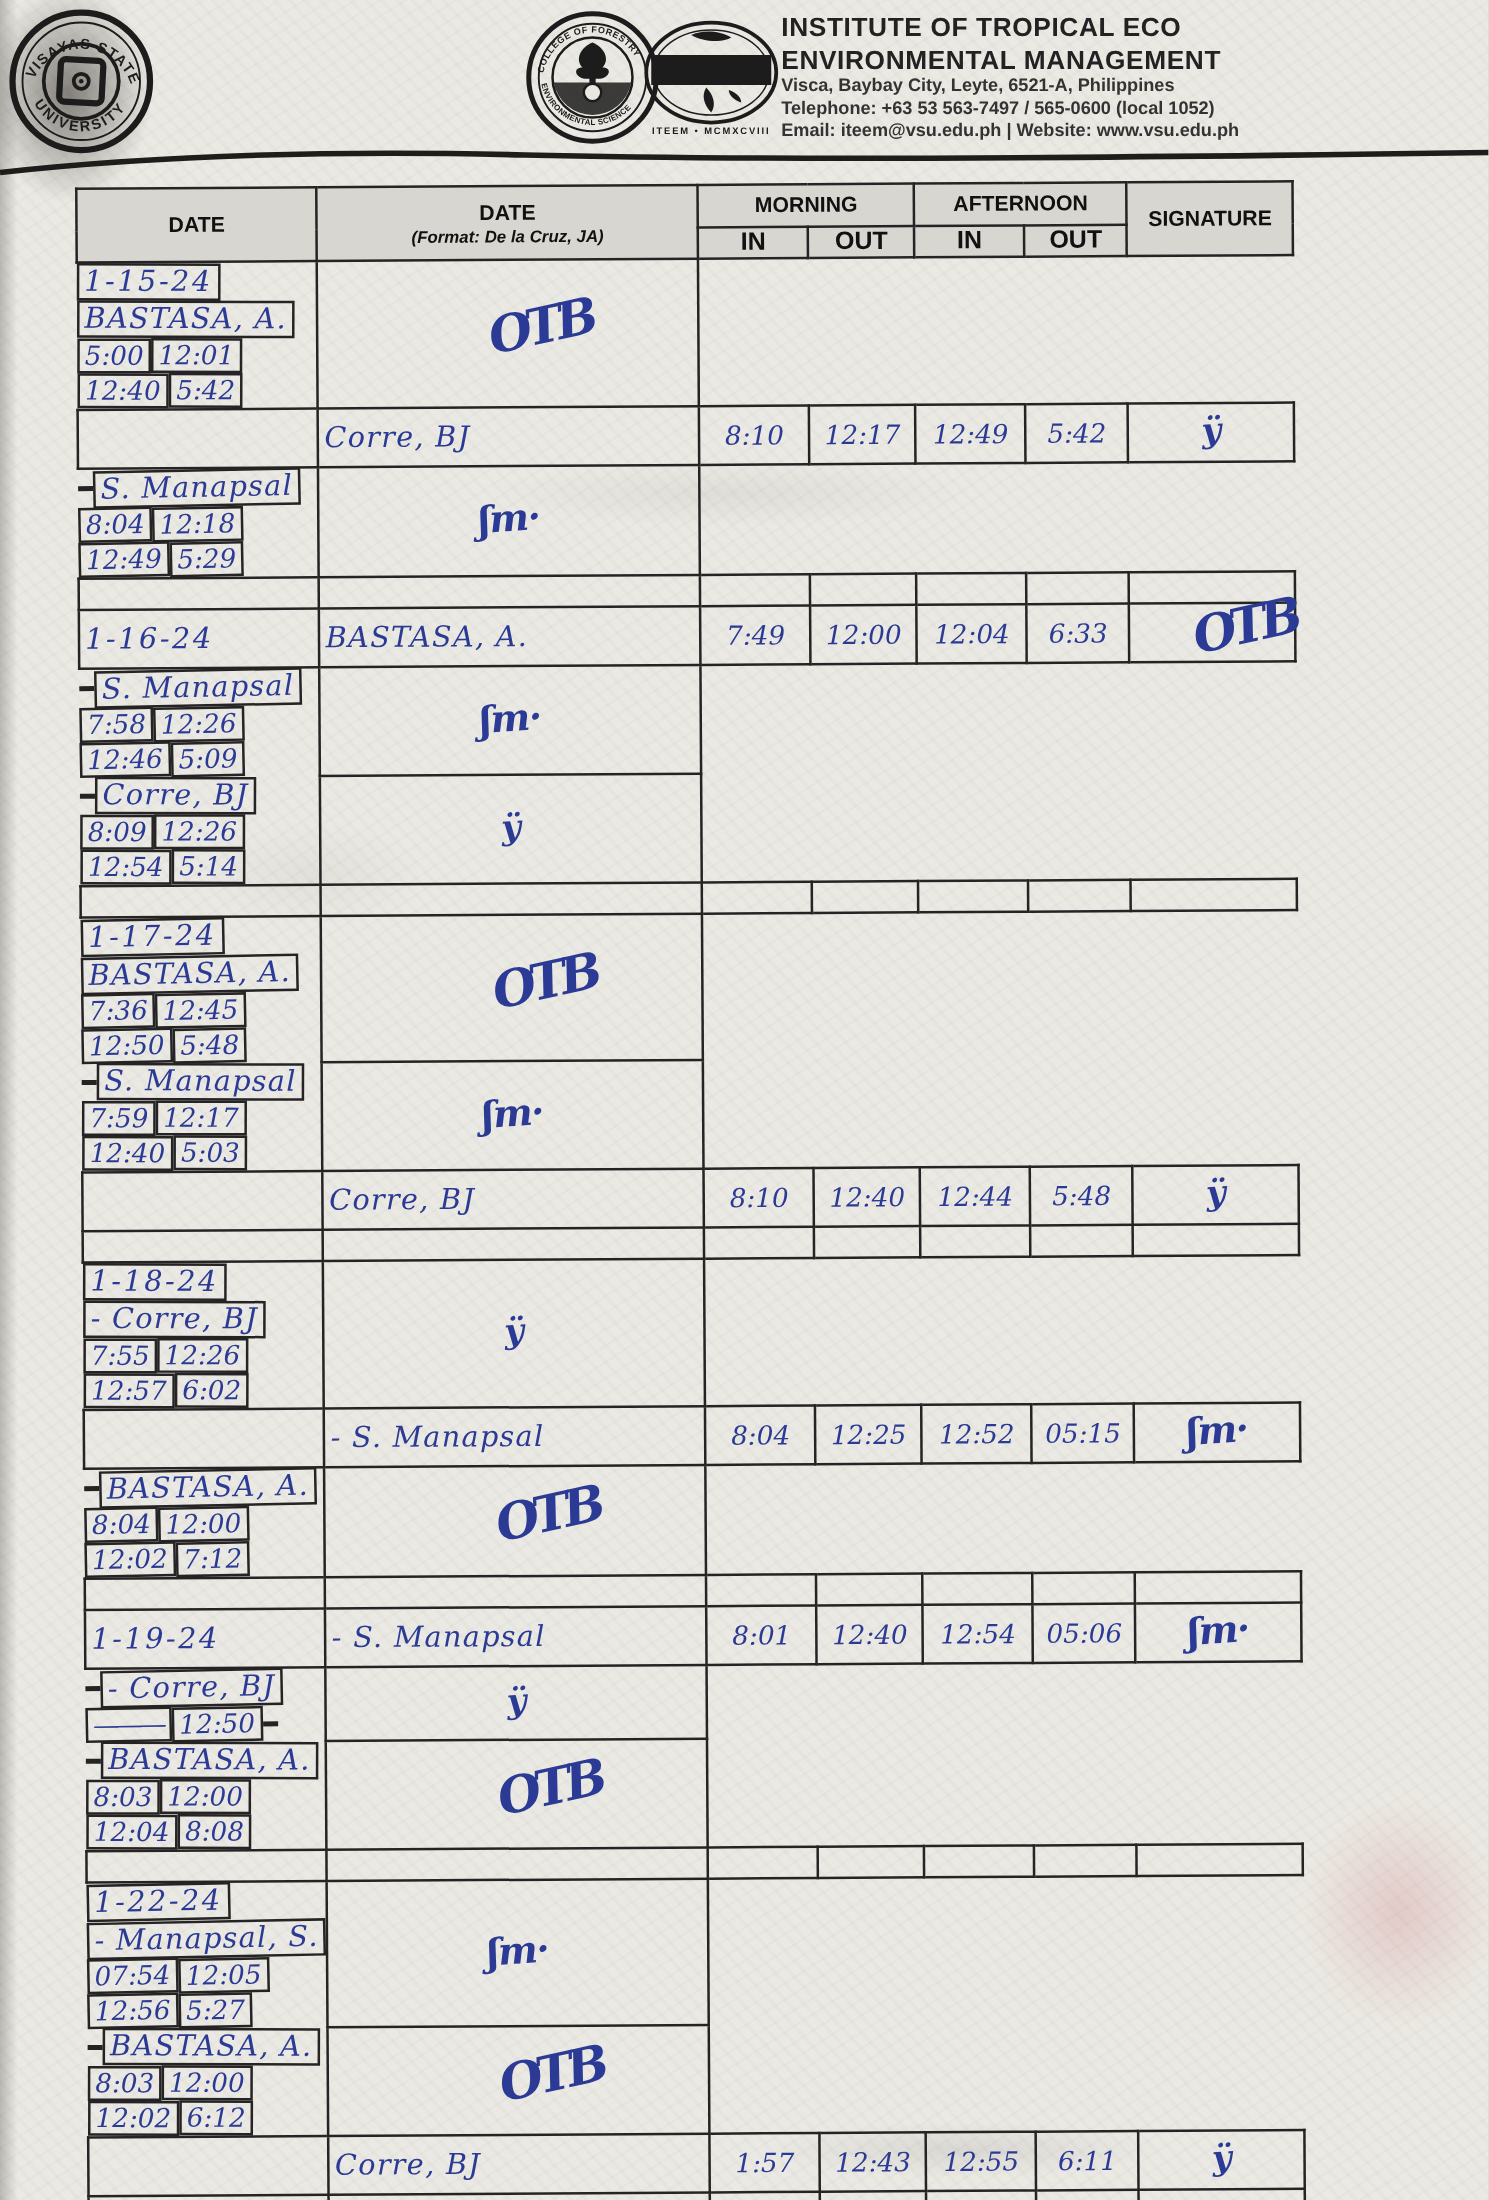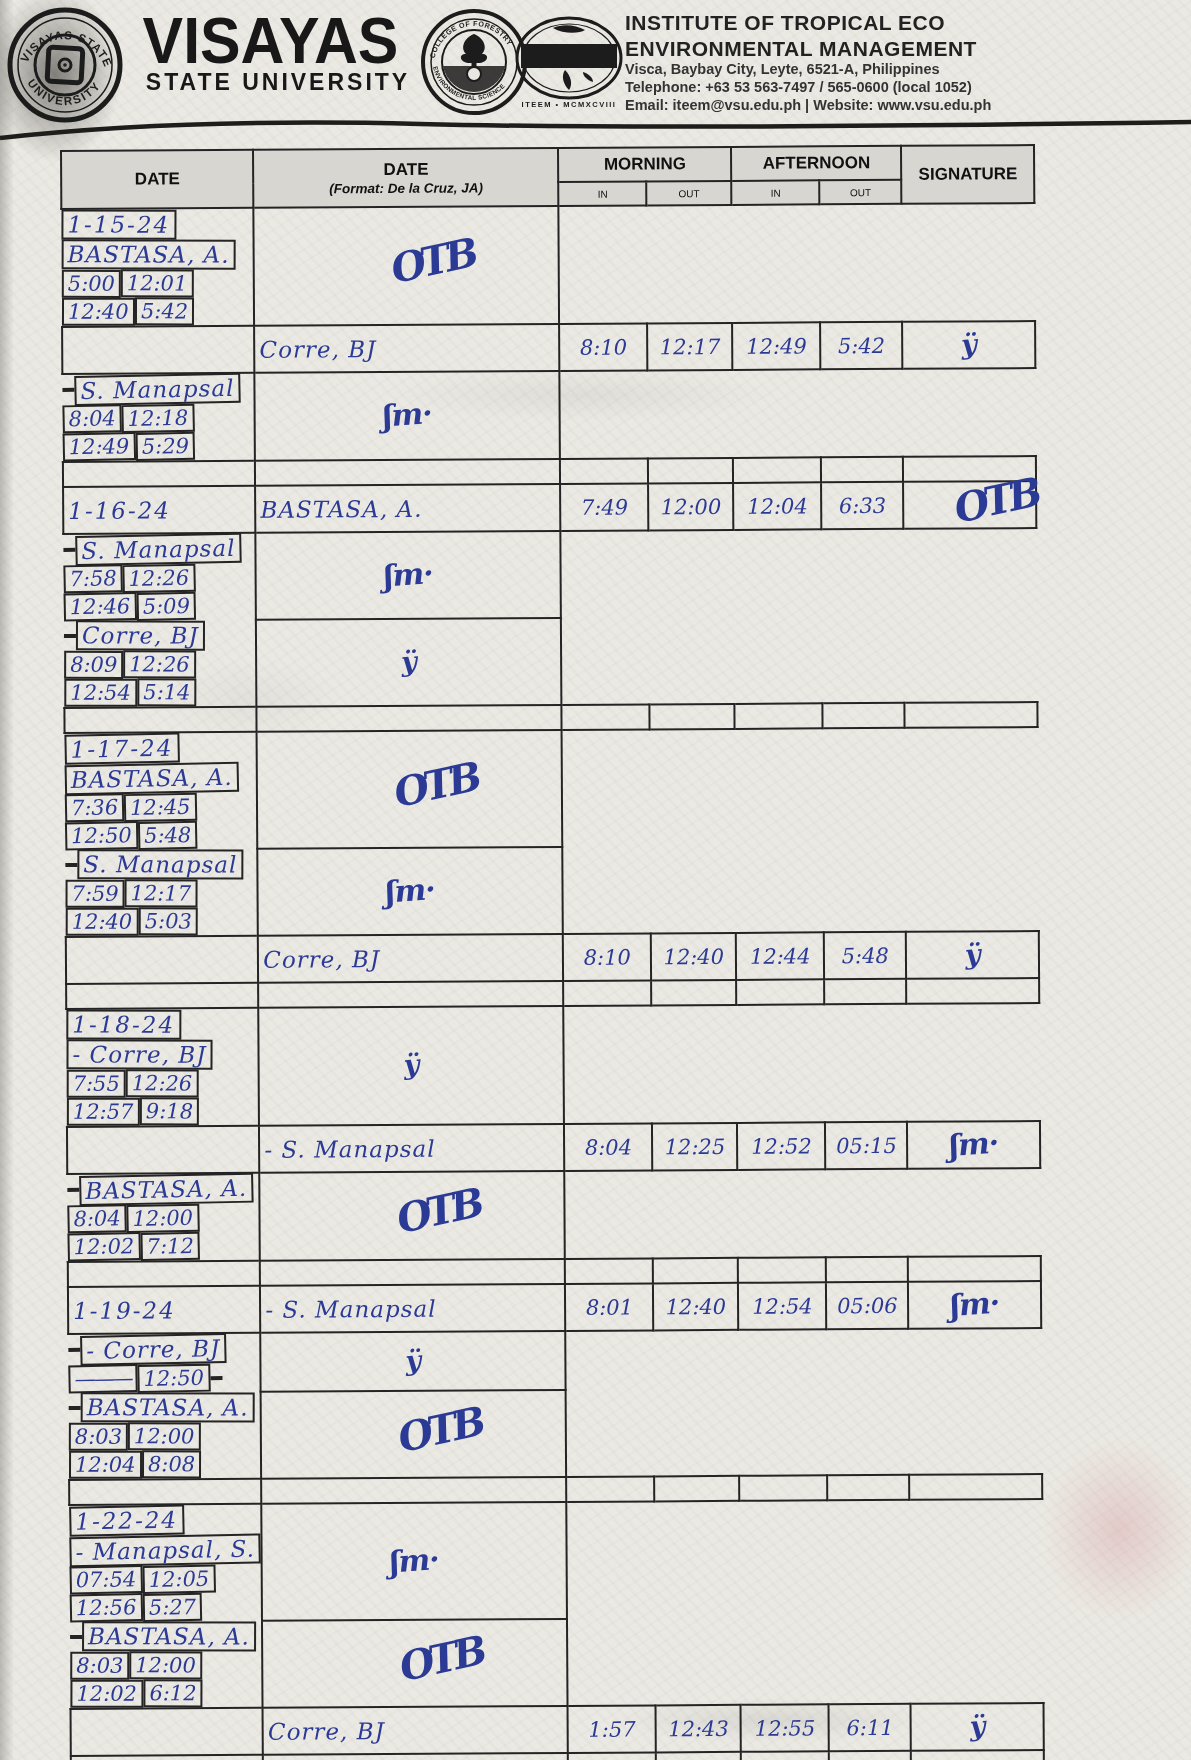--- a/index.html
+++ b/index.html
@@ -42,21 +42,21 @@
   table.tt{position:absolute;left:60px;top:150px;border-collapse:collapse;
      transform:rotate(-.35deg);transform-origin:top left;}
   table.tt col.c1{width:150px;} table.tt col.c2{width:305px;}
   table.tt col.c3{width:88px;}  table.tt col.c4{width:85px;}
   table.tt col.c5{width:88px;}  table.tt col.c6{width:82px;}
   table.tt col.c7{width:133px;}
   table.tt th, table.tt td{border:2px solid #242424;padding:0 4px;}
   table.tt thead th{background:#d8d6d1;color:#111;text-align:center;}
   th.h-main{font-size:17px;font-weight:700;height:32px;}
   th.h-name .fmt{display:block;font-size:13.5px;font-style:italic;font-weight:700;margin-top:1px;}
-  th.h-sub{font-size:10px;font-weight:400;height:22px;}
+  th.h-sub{font-size:20px;font-weight:700;height:22px;}
   tr.entry{height:47px;}
   tr.spacer{height:25px;}
   td{vertical-align:middle;}
   .hw{font-family:"DejaVu Serif",serif;font-style:italic;color:#2b3a94;}
   td.c-date{font-size:23px;letter-spacing:2px;text-align:left;padding-left:8px;white-space:nowrap;}
   td.c-name{font-size:23px;text-align:left;padding-left:10px;white-space:nowrap;letter-spacing:1px;}
   td.c-time{font-size:21px;text-align:center;white-space:nowrap;}
   td.c-sig{text-align:center;overflow:visible;position:relative;}
   tr:nth-child(3n) .hw{transform:rotate(-.8deg);display:inline-block;}
   tr:nth-child(3n+1) .hw{transform:rotate(.5deg);display:inline-block;}
@@ -95,24 +95,20 @@
       <textPath href="#vsuArcTop" startOffset="8%">VISAYAS STATE</textPath>
     </text>
     <text class="sealtxt" font-size="11.5" letter-spacing="2">
       <textPath href="#vsuArcBot" startOffset="16%">UNIVERSITY</textPath>
     </text>
     <rect x="42" y="42" width="34" height="34" rx="4" fill="none" stroke="#1c1c1c" stroke-width="5" transform="rotate(3 59 59)"></rect>
     <circle cx="59" cy="59" r="6" fill="none" stroke="#1c1c1c" stroke-width="3"></circle>
     <circle cx="59" cy="59" r="1.8" fill="#1c1c1c"></circle>
   </svg>
 
-  <div class="wordmark">
-    <div class="big">VISAYAS</div>
-    <div class="sub">STATE UNIVERSITY</div>
-  </div>
 
   <svg class="hdr-seal seal-forestry" width="108" height="108" viewBox="0 0 108 108">
     <circle cx="54" cy="54" r="51" fill="none" stroke="#1c1c1c" stroke-width="4"></circle>
     <circle cx="54" cy="54" r="43" fill="none" stroke="#1c1c1c" stroke-width="1.5"></circle>
     <circle cx="54" cy="54" r="32" fill="none" stroke="#1c1c1c" stroke-width="2"></circle>
     <path d="M 23 58 A 31.5 31.5 0 0 0 85 58 L 23 58 Z" fill="#1c1c1c" opacity=".85"></path>
     <path d="M 54 26 C 44 30 40 40 46 46 C 38 46 40 54 48 55 L 60 55 C 68 54 70 46 62 46 C 68 40 64 30 54 26 Z" fill="#1c1c1c"></path>
     <rect x="51.5" y="46" width="5" height="13" fill="#1c1c1c"></rect>
     <circle cx="54" cy="66" r="7" fill="#e9e7e1" stroke="#1c1c1c" stroke-width="2"></circle>
     <defs>
@@ -285,21 +281,21 @@
           <td class=""></td>
           <td class=""></td>
           <td class=""></td>
         </tr>
         <tr class="entry">
           <td class="c-date hw">1-18-24</td>
           <td class="c-name hw">- Corre, BJ</td>
           <td class="c-time hw">7:55</td>
           <td class="c-time hw">12:26</td>
           <td class="c-time hw">12:57</td>
-          <td class="c-time hw">9:18</td>
+          <td class="c-time hw">6:02</td>
           <td class="c-sig"><span class="sig sig-c">ÿ</span></td>
         </tr>
         <tr class="entry">
           <td class="c-date hw"></td>
           <td class="c-name hw">- S. Manapsal</td>
           <td class="c-time hw">8:04</td>
           <td class="c-time hw">12:25</td>
           <td class="c-time hw">12:52</td>
           <td class="c-time hw">05:15</td>
           <td class="c-sig"><span class="sig sig-m">ʃm·</span></td>

